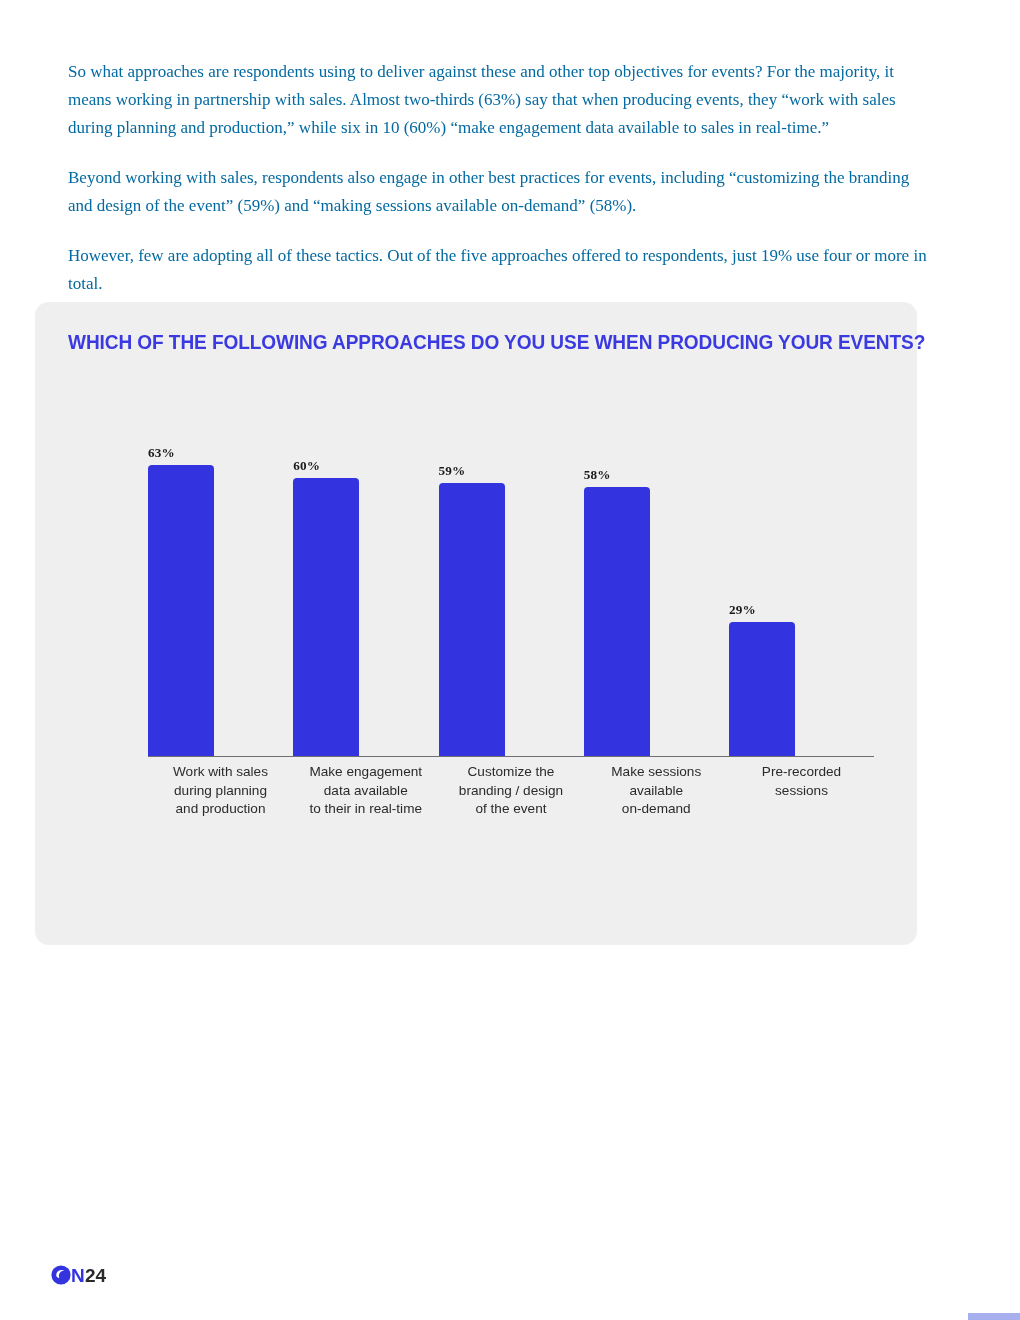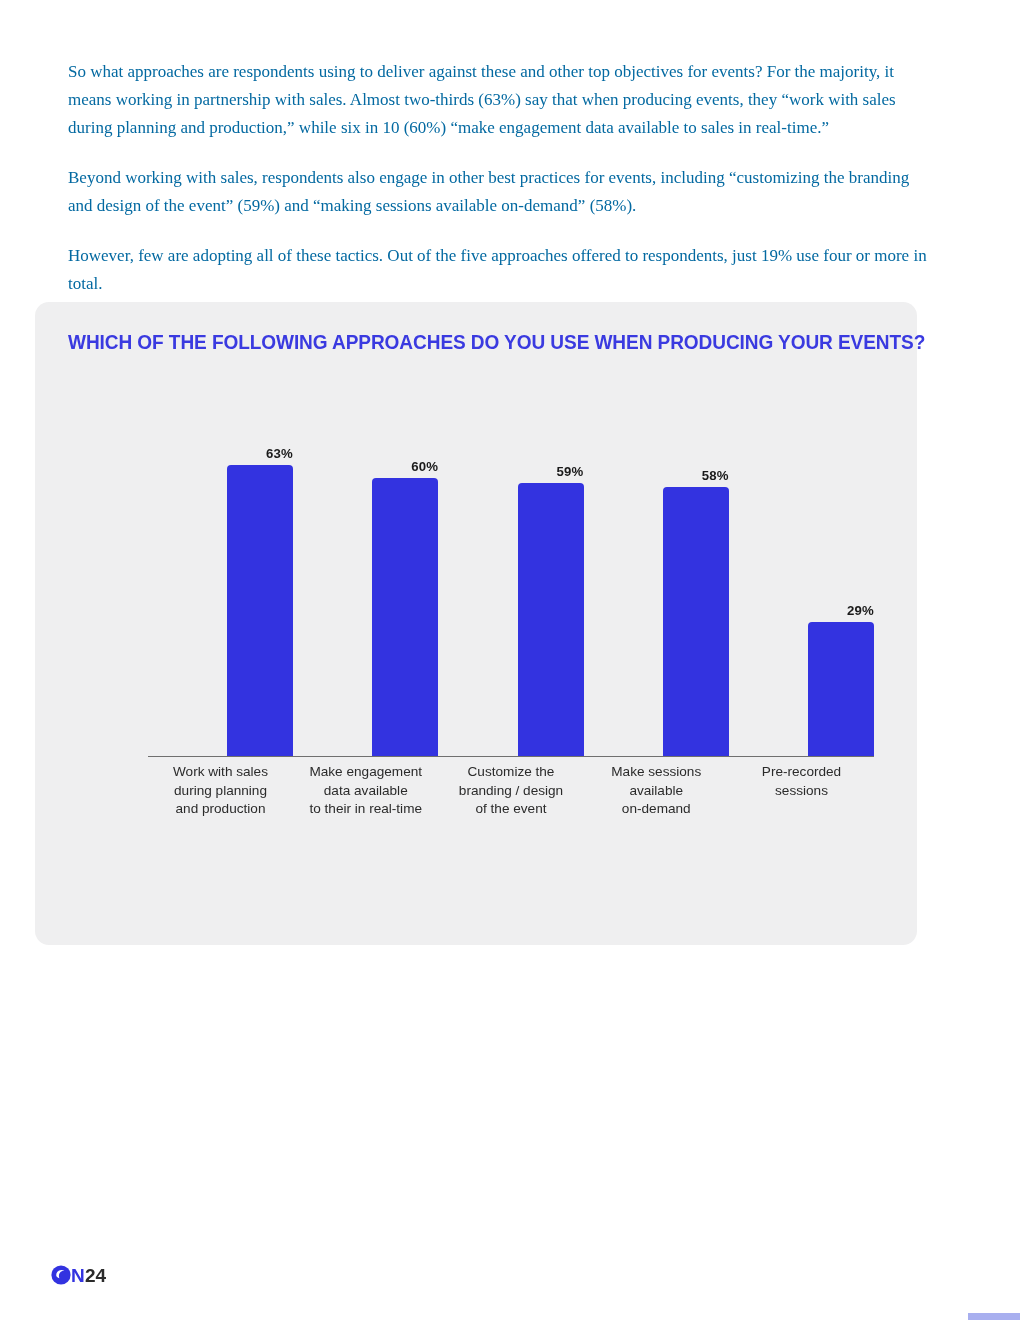--- a/index.html
+++ b/index.html
@@ -79,21 +79,22 @@
     justify-content: space-between;
     align-items: flex-end;
   }
   .bar-slot {
     width: 145px;
     height: 100%;
     position: relative;
     display: flex;
     flex-direction: column;
     justify-content: flex-end;
-    align-items: flex-end;
+    align-items: flex-start;
+    font-family: Liberation Serif, serif;
   }
   .bar-value {
     font-size: 13.2px;
     font-weight: bold;
     color: #1a1a1a;
     margin-bottom: 4px;
     letter-spacing: 0.2px;
   }
   .bar-rect {
     width: 66px;

